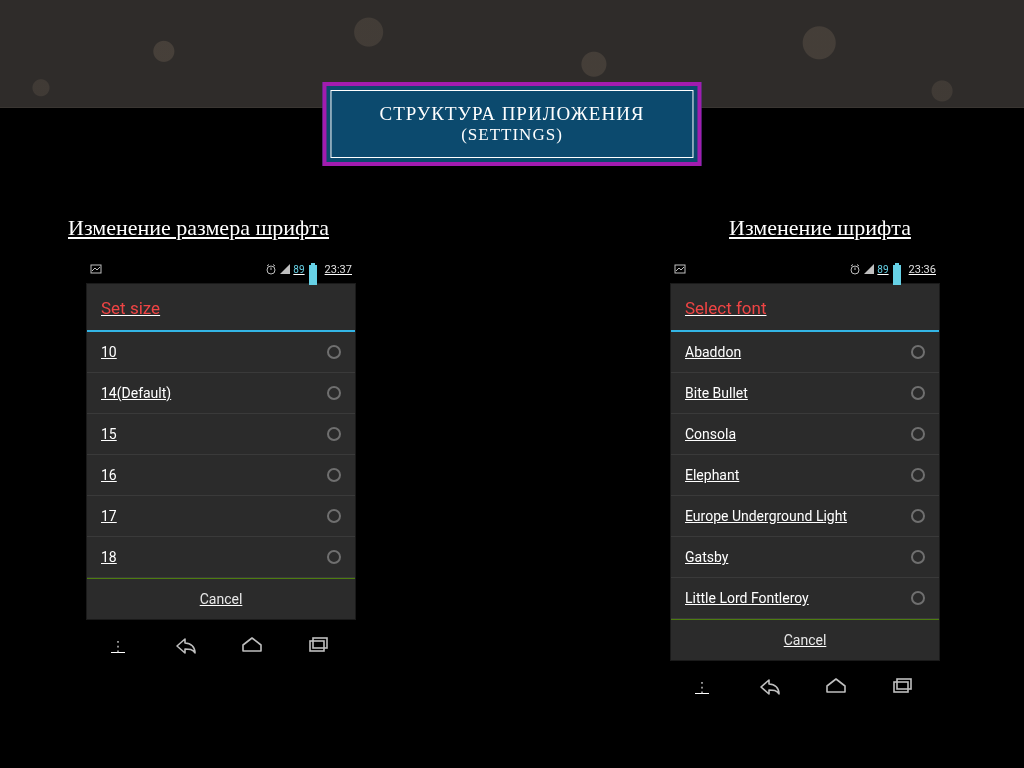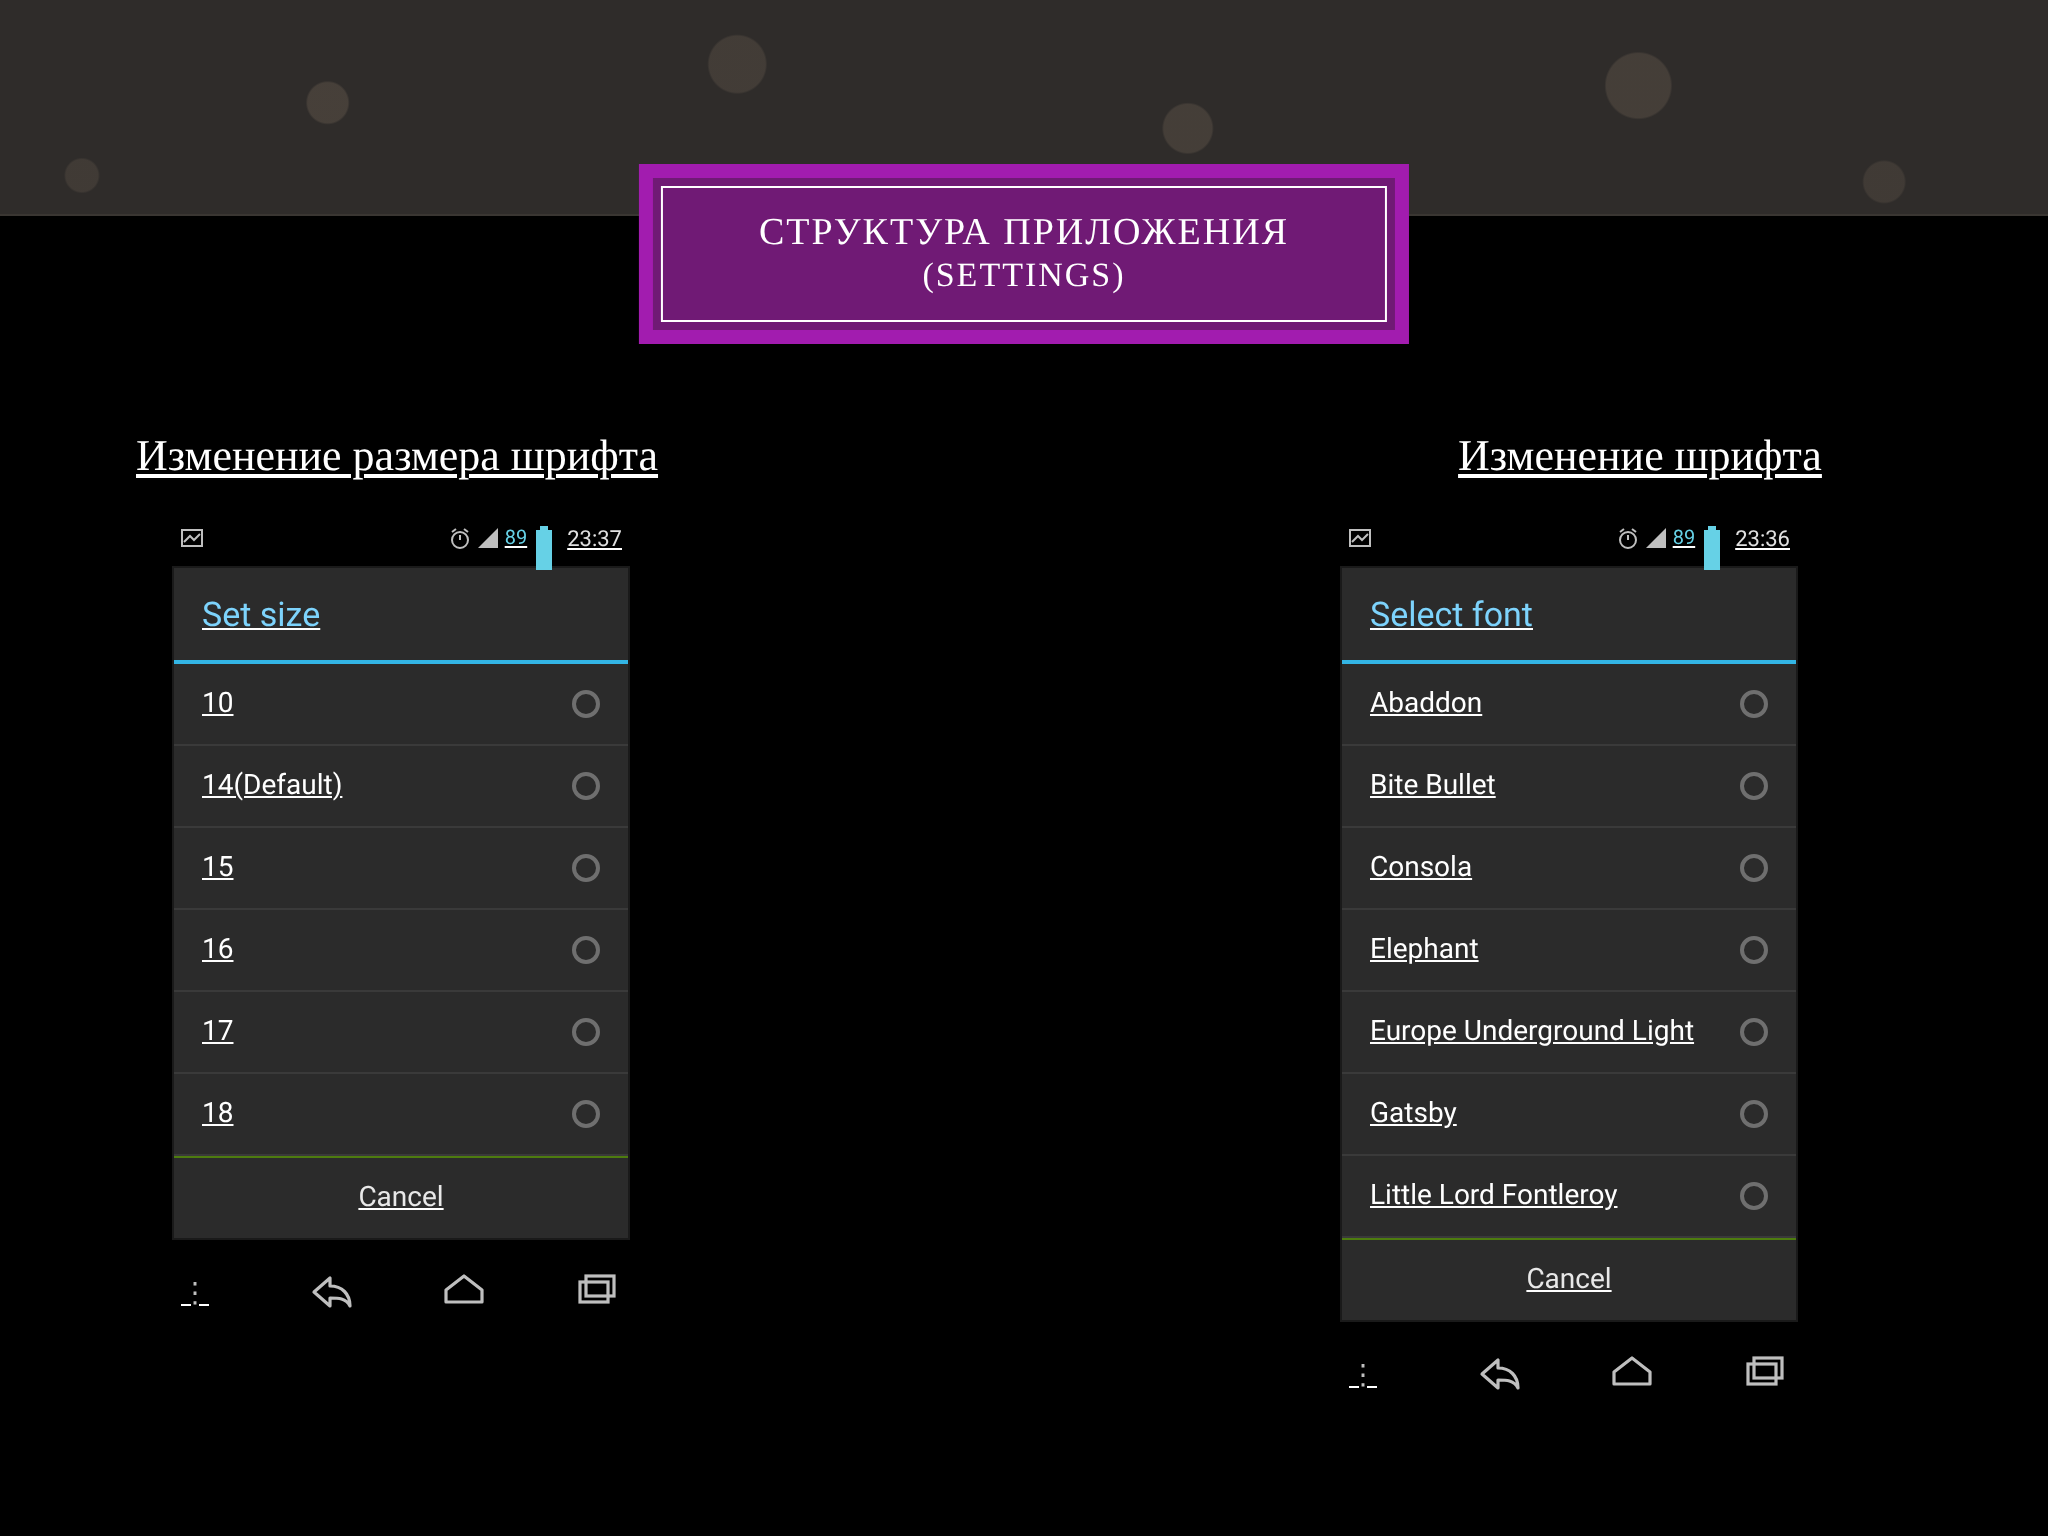--- a/index.html
+++ b/index.html
@@ -15,61 +15,61 @@
       radial-gradient(circle at 58% 60%, rgba(90,80,70,0.5) 0 12px, transparent 13px),
       radial-gradient(circle at 80% 40%, rgba(90,80,70,0.5) 0 16px, transparent 17px),
       radial-gradient(circle at 4% 82%, rgba(90,80,70,0.4) 0 8px, transparent 9px),
       radial-gradient(circle at 92% 85%, rgba(90,80,70,0.4) 0 10px, transparent 11px);
     border-bottom:1px solid #3a3632;
   }
 
   
   .title-plate {
     position:absolute; left:50%; top:82px; transform:translateX(-50%);
-    background:#701a75; border:7px solid #a21caf; padding:4px;
+    background:#0c4a6e; border:4px solid #a21caf; padding:4px;
   }
   .title-plate-inner {
     border:1px solid #fff; padding:12px 48px; text-align:center;
   }
   .title-plate-inner .l1 { font-size:19px; letter-spacing:1px; text-transform:uppercase; }
   .title-plate-inner .l2 { font-size:17px; letter-spacing:1px; text-transform:uppercase; }
 
   .content { position:absolute; top:215px; left:0; width:100%; }
 
   .col { position:absolute; width:420px;text-decoration:underline; }
   .col-left  { left:68px; }
   .col-right { left:590px; }
 
   .caption { font-size:22px; margin-bottom:18px; white-space:nowrap; }
   .col-left  .caption { text-align:left; }
   .col-right .caption { text-align:center; padding-left:40px; }
 
   
   .phone {
-    width:229px; background:#000; font-family:Roboto, Arial, sans-serif;
+    width:270px; background:#000; font-family:Roboto, Arial, sans-serif;
     margin-left:18px;
   }
   .col-right .phone { margin-left:80px; }
 
   .statusbar {
     height:20px; background:#000; color:#bfbfbf; font-size:11px;
     display:flex; align-items:center; padding:0 4px;
   }
   .statusbar .sb-left { display:flex; gap:4px; }
   .statusbar .sb-spacer { flex:1; }
   .statusbar .sb-right { display:flex; align-items:center; gap:2px; }
   .sb-ico { width:12px; height:12px; display:inline-block; }
   .batt { color:#66d1e6; font-size:10px; }
   .clock { color:#e0e0e0; font-size:11px; margin-left:4px; }
 
   .dialog {
     background:#2b2b2b; border:1px solid #1a1a1a; margin-top:4px;
   }
   .dialog-title {
-    color:#7dd3fc; font-size:17px; padding:14px 14px 12px;
+    color:#ef4444; font-size:17px; padding:14px 14px 12px;
     border-bottom:2px solid #33b5e5;
   }
   .opt {
     display:flex; align-items:center; justify-content:space-between;
     padding:12px 14px; border-bottom:1px solid #3a3a3a;
     color:#ffffff; font-size:14px;
   }
   .opt:last-of-type { border-bottom:none; }
   .radio {
     width:14px; height:14px; border:2px solid #6f6f6f; border-radius:50%;

